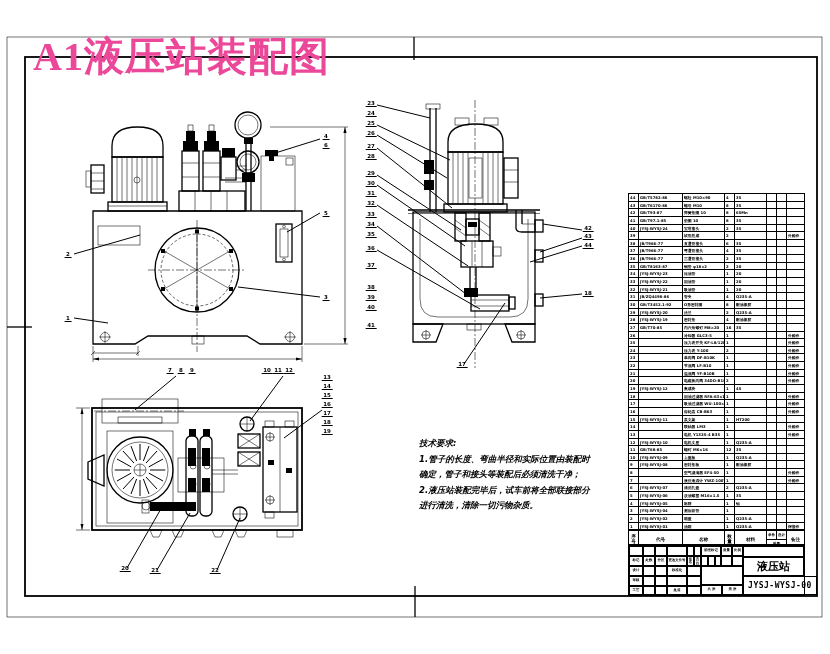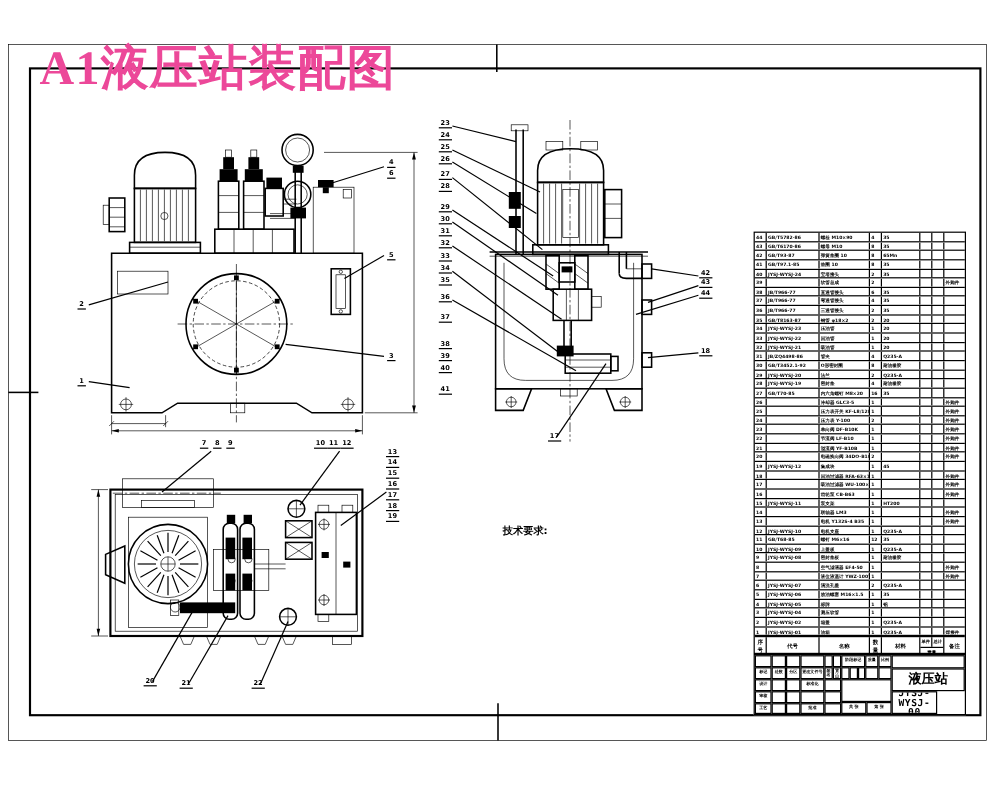--- a/index.html
+++ b/index.html
@@ -18,21 +18,21 @@
   .red-title{position:absolute;left:33px;top:34px;width:330px;height:48px;
     font-family:"Liberation Serif",serif;font-weight:bold;font-size:40px;line-height:46px;
     color:#ec4899;letter-spacing:1px;white-space:nowrap;z-index:5;}
 
   .bal{position:absolute;transform:translate(-50%,-100%);
     font:bold 5.5px "DejaVu Sans",sans-serif;line-height:6px;color:#000;
     border-bottom:.8px solid #000;padding:0 1.5px;z-index:4;}
 
   .tech{position:absolute;left:419px;top:436px;width:205px;
     font-weight:bold;font-size:8.5px;line-height:15.5px;color:#000;z-index:3;}
-  .tech .t-line{white-space:nowrap;}
+  .tech .t-line{white-space:nowrap;font-style:italic;}
 
   
   .bom{position:absolute;left:628px;top:193px;width:177px;height:352px;
     border:1px solid #000;box-sizing:border-box;z-index:3;background:#fff;}
   .bom-body{position:absolute;left:0;top:0;width:100%;height:336px;display:flex;flex-direction:column;}
   .bom-row{flex:1;display:flex;border-bottom:.6px solid #000;overflow:hidden;}
   .bom-row span{display:block;font-weight:bold;font-size:3.8px;line-height:7.2px;
     white-space:nowrap;overflow:hidden;border-right:.6px solid #000;padding-left:1px;box-sizing:border-box;}
   .c1{width:10px;} .c2{width:44px;} .c3{width:42px;} .c4{width:10px;}
   .c5{width:32px;} .c6{width:10px;} .c7{width:10px;} .c8{width:17px;border-right:none!important;}
@@ -398,20 +398,27 @@
         <line x1="157" y1="570" x2="190" y2="513"></line>
         <line x1="217" y1="570" x2="240" y2="518"></line>
       </g>
     </g>
   </svg>
 
   <div class="red-title">A1液压站装配图</div>
 
   <div class="tech">
     <div class="t-line">技术要求:</div>
+    <div>
+
+    <div class="t-line">1.管子的长度、弯曲半径和实际位置由装配时</div>
+        <div class="t-line">  确定，管子和接头等装配后必须清洗干净；</div>
+        <div class="t-line">2.液压站装配完毕后，试车前将全部联接部分</div>
+        <div class="t-line">  进行清洗，清除一切污物杂质。</div>
+      </div>
   </div>
 
   <div class="bom">
     <div class="bom-body">
 
     <div class="bom-row">
           <span class="c1">44</span>
           <span class="c2">GB/T5782-86</span>
           <span class="c3">螺栓 M10×90</span>
           <span class="c4">4</span>
@@ -905,21 +912,21 @@
     <div class="tb-cell" style="left:79px;top:10px;width:7px;height:10px"></div>
     <div class="tb-cell" style="left:86px;top:10px;width:6px;height:10px"></div>
     <div class="tb-cell" style="left:92px;top:10px;width:11px;height:10px"></div>
     <div class="tb-cell" style="left:103px;top:10px;width:11px;height:10px"></div>
     <div class="tb-cell" style="left:72px;top:20px;width:42px;height:19px"></div>
     <div class="tb-cell" style="left:72px;top:39px;width:21px;height:10px">共 张</div>
     <div class="tb-cell" style="left:93px;top:39px;width:21px;height:10px">第 张</div>
 
     <div class="tb-cell" style="left:114px;top:0;width:61px;height:11px"></div>
     <div class="tb-cell tb-name" style="left:114px;top:11px;width:61px;height:19px">液压站</div>
-    <div class="tb-cell tb-num" style="left:114px;top:30px;width:38px;height:19px">JYSJ-WYSJ-00</div>
+    <div class="tb-cell tb-num" style="left:114px;top:30px;width:74px;height:19px">JYSJ-WYSJ-00</div>
   </div>
 
   <div>
 
   <span class="bal" style="left: 68px; top: 258px;">2</span>
       <span class="bal" style="left: 68px; top: 322px;">1</span>
       <span class="bal" style="left: 326px; top: 140px;">4</span>
       <span class="bal" style="left: 326px; top: 149px;">6</span>
       <span class="bal" style="left: 326px; top: 217px;">5</span>
       <span class="bal" style="left: 326px; top: 301px;">3</span>

